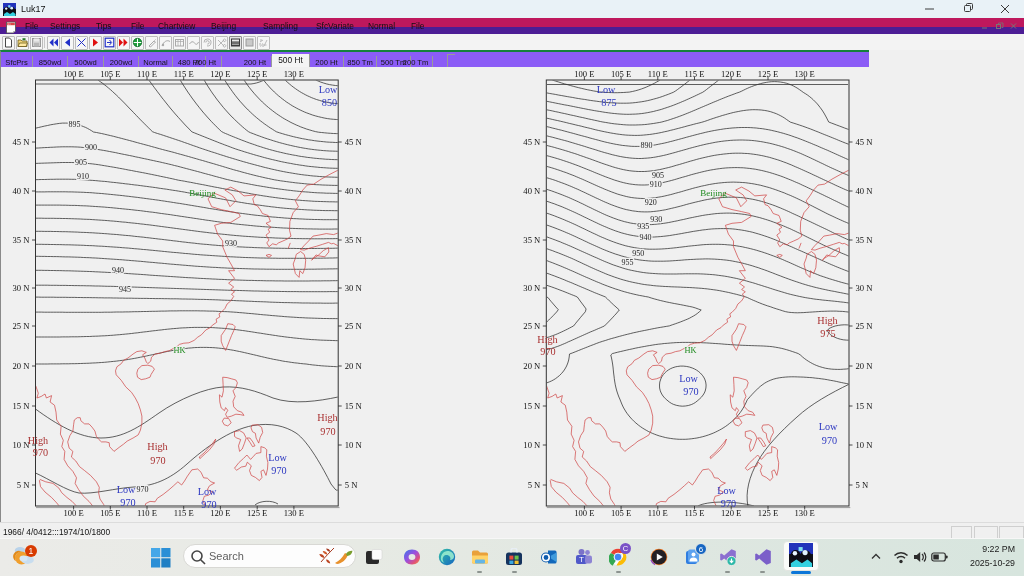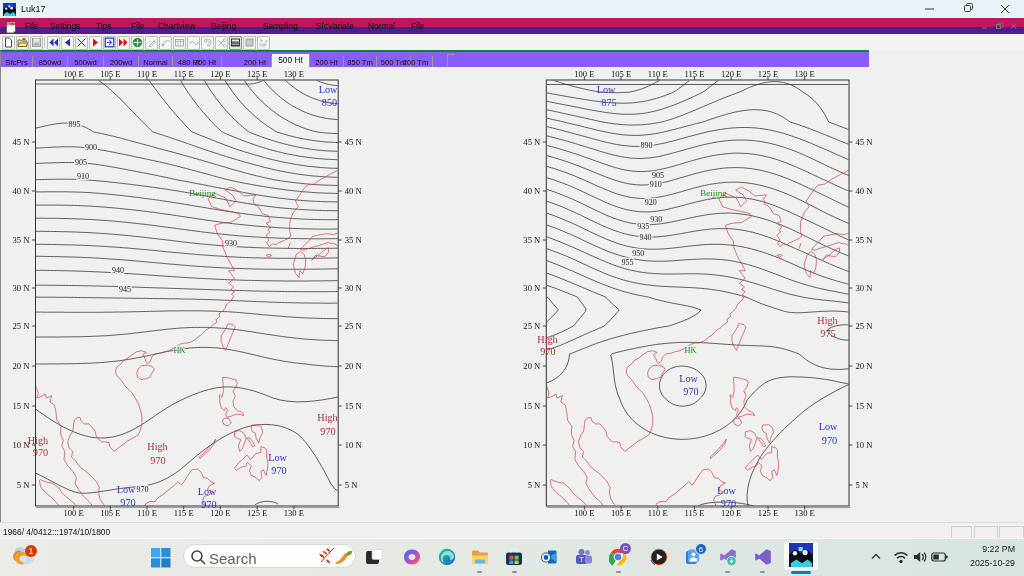--- a/index.html
+++ b/index.html
@@ -476,21 +476,21 @@
     <rect x="0" y="0" width="9.2" height="9.2" fill="#45a7e8"></rect>
     <rect x="10.3" y="0" width="9.2" height="9.2" fill="#2b8fd6"></rect>
     <rect x="0" y="10.3" width="9.2" height="9.2" fill="#2b8fd6"></rect>
     <rect x="10.3" y="10.3" width="9.2" height="9.2" fill="#1f7fc4"></rect>
   </svg>
 <div style="position:absolute;left:183px;top:544px;width:173px;height:24px;border-radius:12px;background:#fdfdfd;border:1px solid #d8d8d4"></div>
 <svg class="tic" style="left:189px;top:548px" width="18" height="18" viewBox="0 0 18 18">
     <circle cx="8" cy="8" r="5" fill="none" stroke="#454545" stroke-width="1.6"></circle>
     <line x1="11.7" y1="11.7" x2="16" y2="16" stroke="#454545" stroke-width="1.6"></line>
   </svg>
-<div style="position:absolute;left:209px;top:550px;font-size:15px;color:#606060">Search</div>
+<div style="position:absolute;left:209px;top:550px;font-size:11px;color:#606060">Search</div>
 <svg class="tic" style="left:318px;top:545px" width="20" height="20" viewBox="0 0 20 20">
     <g>
       <path d="M3,17 C8,11 12,7 16,3" stroke="#a63a20" stroke-width="1" fill="none"></path>
 <path d="M6.5,13 c-2.8,-0.3 -4.6,-1.8 -5.2,-4 c2.8,-0.2 4.9,1.4 5.2,4z" fill="#bc4522"></path>
 <path d="M9.5,9.8 c-2.6,-0.3 -4.2,-1.7 -4.8,-3.8 c2.6,-0.1 4.6,1.3 4.8,3.8z" fill="#cf5a2b"></path>
 <path d="M12.3,6.8 c-2.3,-0.3 -3.7,-1.6 -4.2,-3.4 c2.3,0 4,1.2 4.2,3.4z" fill="#a63a20"></path>
 <path d="M8,14.5 c0.3,2.2 1.8,3.6 4.2,4 c0,-2.4 -1.7,-3.9 -4.2,-4z" fill="#bc4522"></path>
     </g>
   </svg>
 <svg class="tic" style="left:333px;top:548px" width="21" height="20" viewBox="0 0 21 20">

